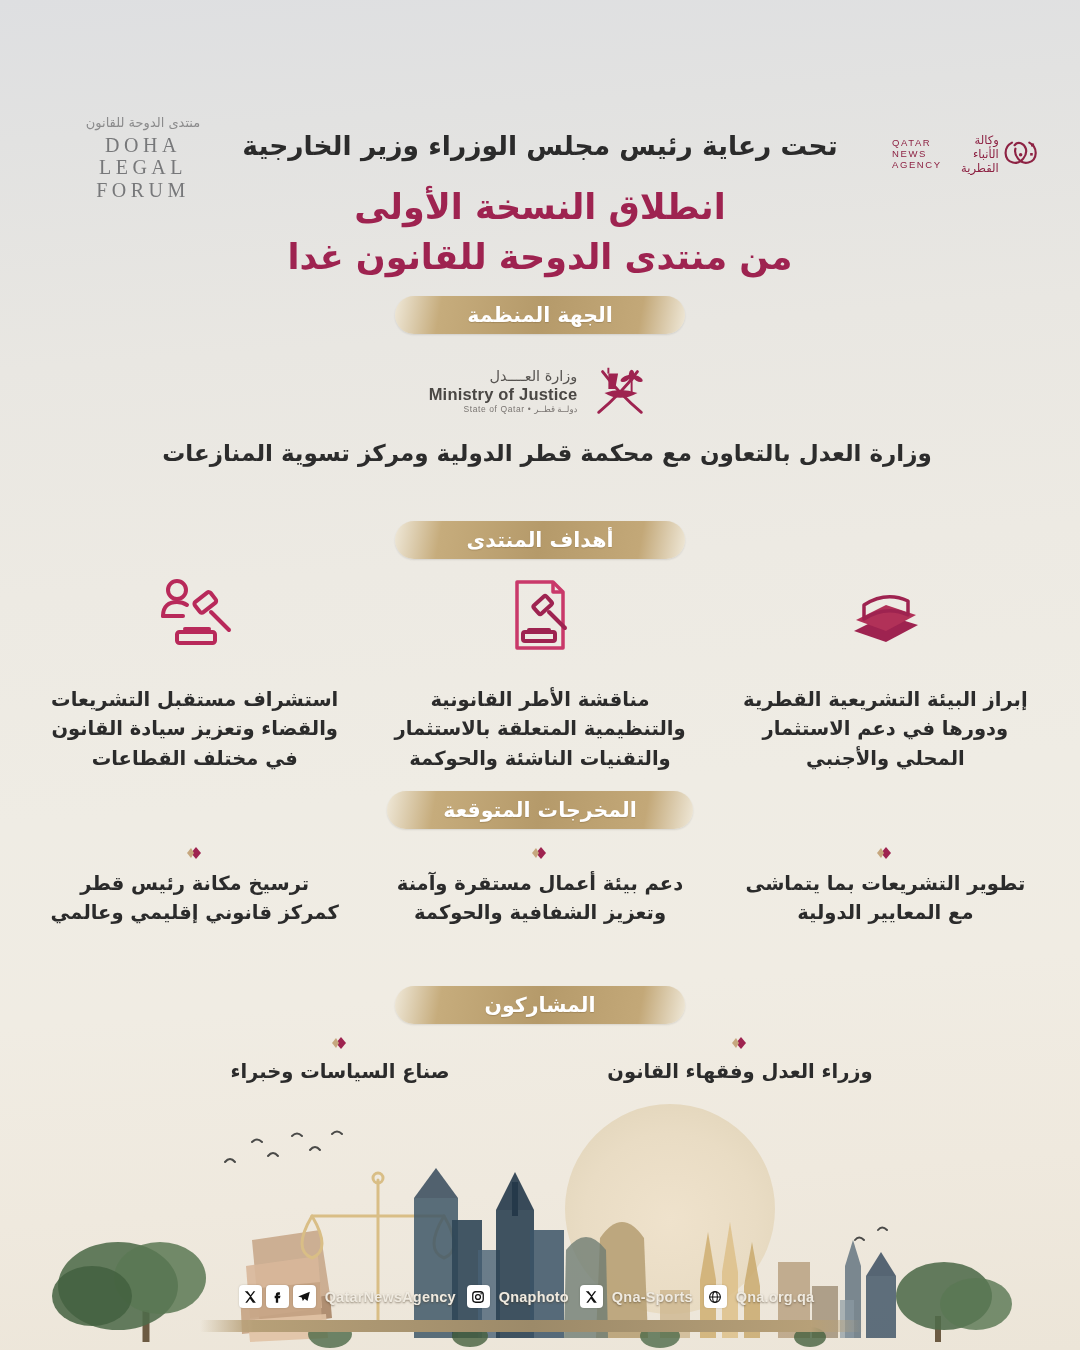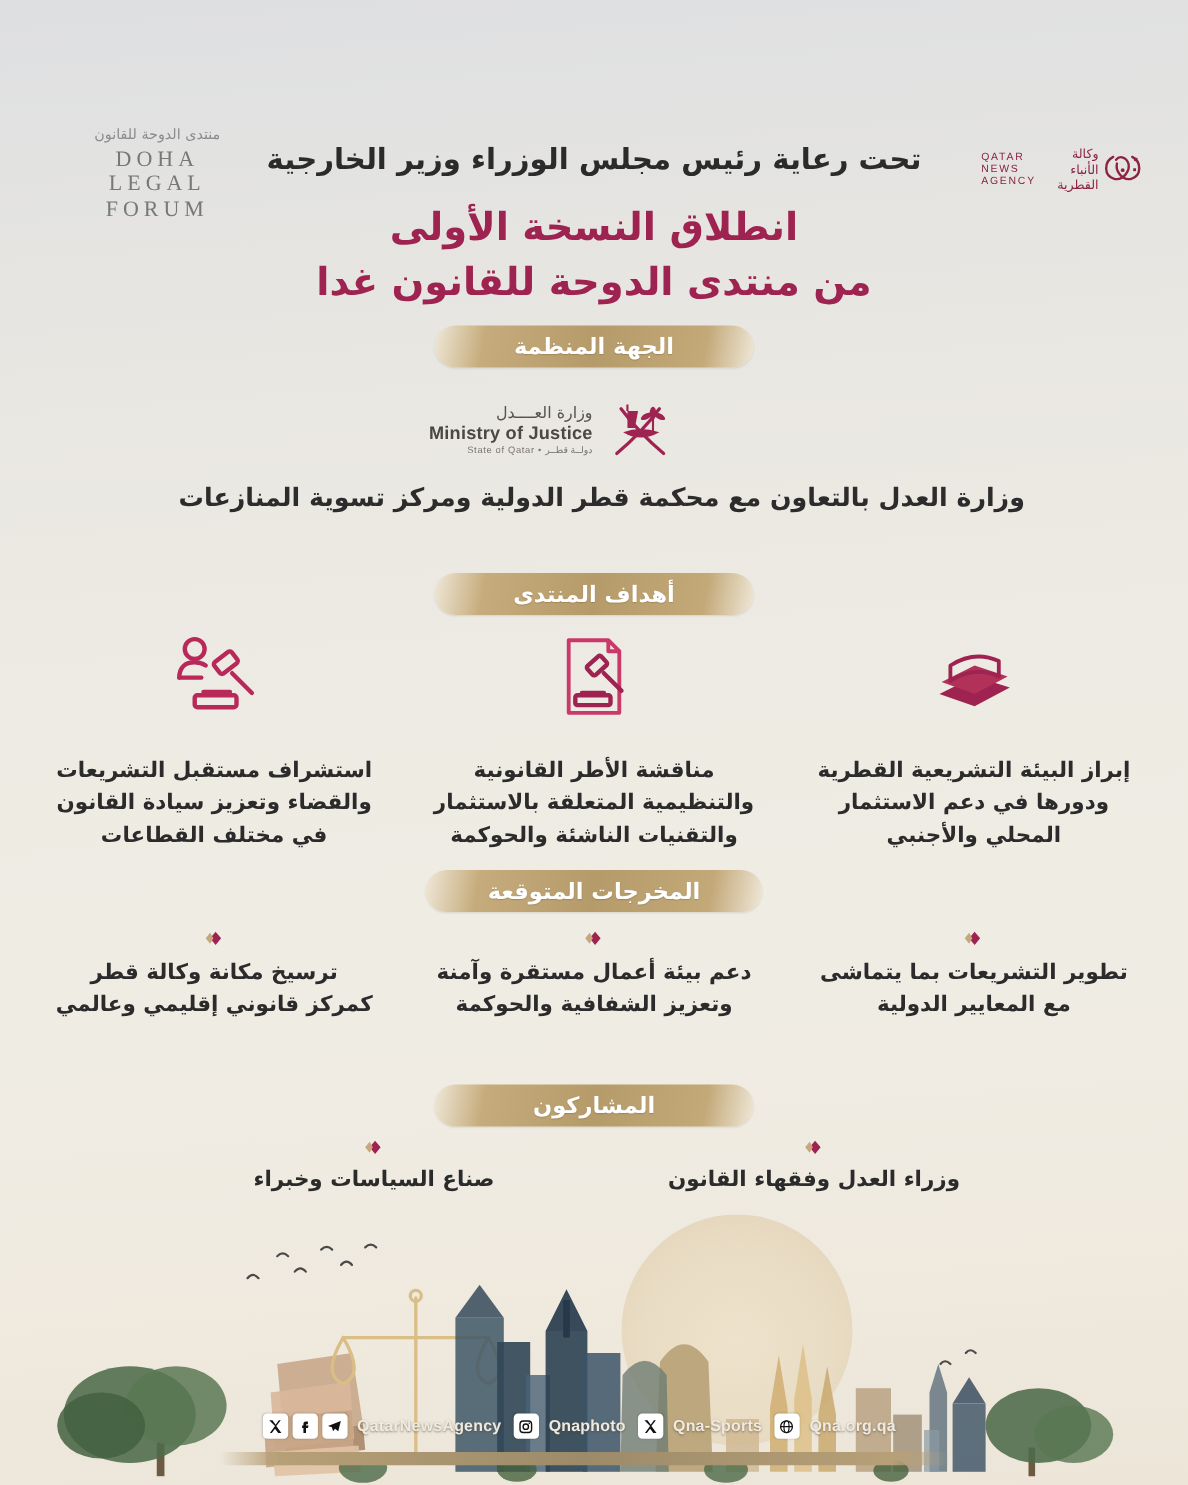--- a/index.html
+++ b/index.html
@@ -39,21 +39,21 @@
     width:290px;height:38px;border-radius:19px;
     background:linear-gradient(100deg,#efe8d8 0%,#c6ac7c 16%,#b59a6a 50%,#c3a878 84%,#efe8d8 100%);
     color:#ffffff;font-size:20.5px;font-weight:bold;
     display:flex;align-items:center;justify-content:center;
     box-shadow:0 1px 2px rgba(0,0,0,.10);
   }
   .pill span{text-shadow:0 1px 1px rgba(120,95,55,.35);}
 
   
   .moj{position:absolute;top:355px;left:50%;transform:translateX(-50%);
-       width:300px;height:72px;display:flex;align-items:center;gap:12px;direction:ltr;}
+       width:300px;height:72px;display:flex;align-items:center;justify-content:center;gap:12px;direction:ltr;}
   .moj-text{display:flex;flex-direction:column;align-items:flex-end;line-height:1.18;}
   .moj-ar{font-size:14.5px;color:#565350;letter-spacing:3px;font-family:"DejaVu Sans",sans-serif;}
   .moj-en{font-size:16.5px;color:#4a4744;font-weight:bold;letter-spacing:.2px;font-family:"Liberation Sans",sans-serif;}
   .moj-sub{font-size:8.5px;color:#7a7572;letter-spacing:.6px;font-family:"Liberation Sans",sans-serif;}
   .moj-emblem{width:62px;height:62px;}
 
   .organizer-desc{position:absolute;top:440px;left:0;right:0;text-align:center;
                   font-size:23px;font-weight:bold;color:#2c2c2c;padding-left:14px;}
 
   
@@ -220,21 +220,21 @@
         <path d="M7 8 L12 2 L17 8 L12 14 Z" fill="#9e2350"></path>
         <path d="M3 8 L7 3 L10 8 L7 13 Z" fill="#c6a77e"></path>
       </svg>
       <div class="outcome-text">دعم بيئة أعمال مستقرة وآمنة وتعزيز الشفافية والحوكمة</div>
     </div>
     <div class="outcome">
       <svg class="diamond" viewBox="0 0 22 16">
         <path d="M7 8 L12 2 L17 8 L12 14 Z" fill="#9e2350"></path>
         <path d="M3 8 L7 3 L10 8 L7 13 Z" fill="#c6a77e"></path>
       </svg>
-      <div class="outcome-text">ترسيخ مكانة وكالة قطر كمركز قانوني إقليمي وعالمي</div>
+      <div class="outcome-text">ترسيخ مكانة رئيس قطر كمركز قانوني إقليمي وعالمي</div>
     </div>
   </div>
 
   <div class="pill" style="top:986px">
     <span>المشاركون</span>
   </div>
 
   <div class="participants">
     <div class="participant">
       <svg class="diamond" viewBox="0 0 22 16">

